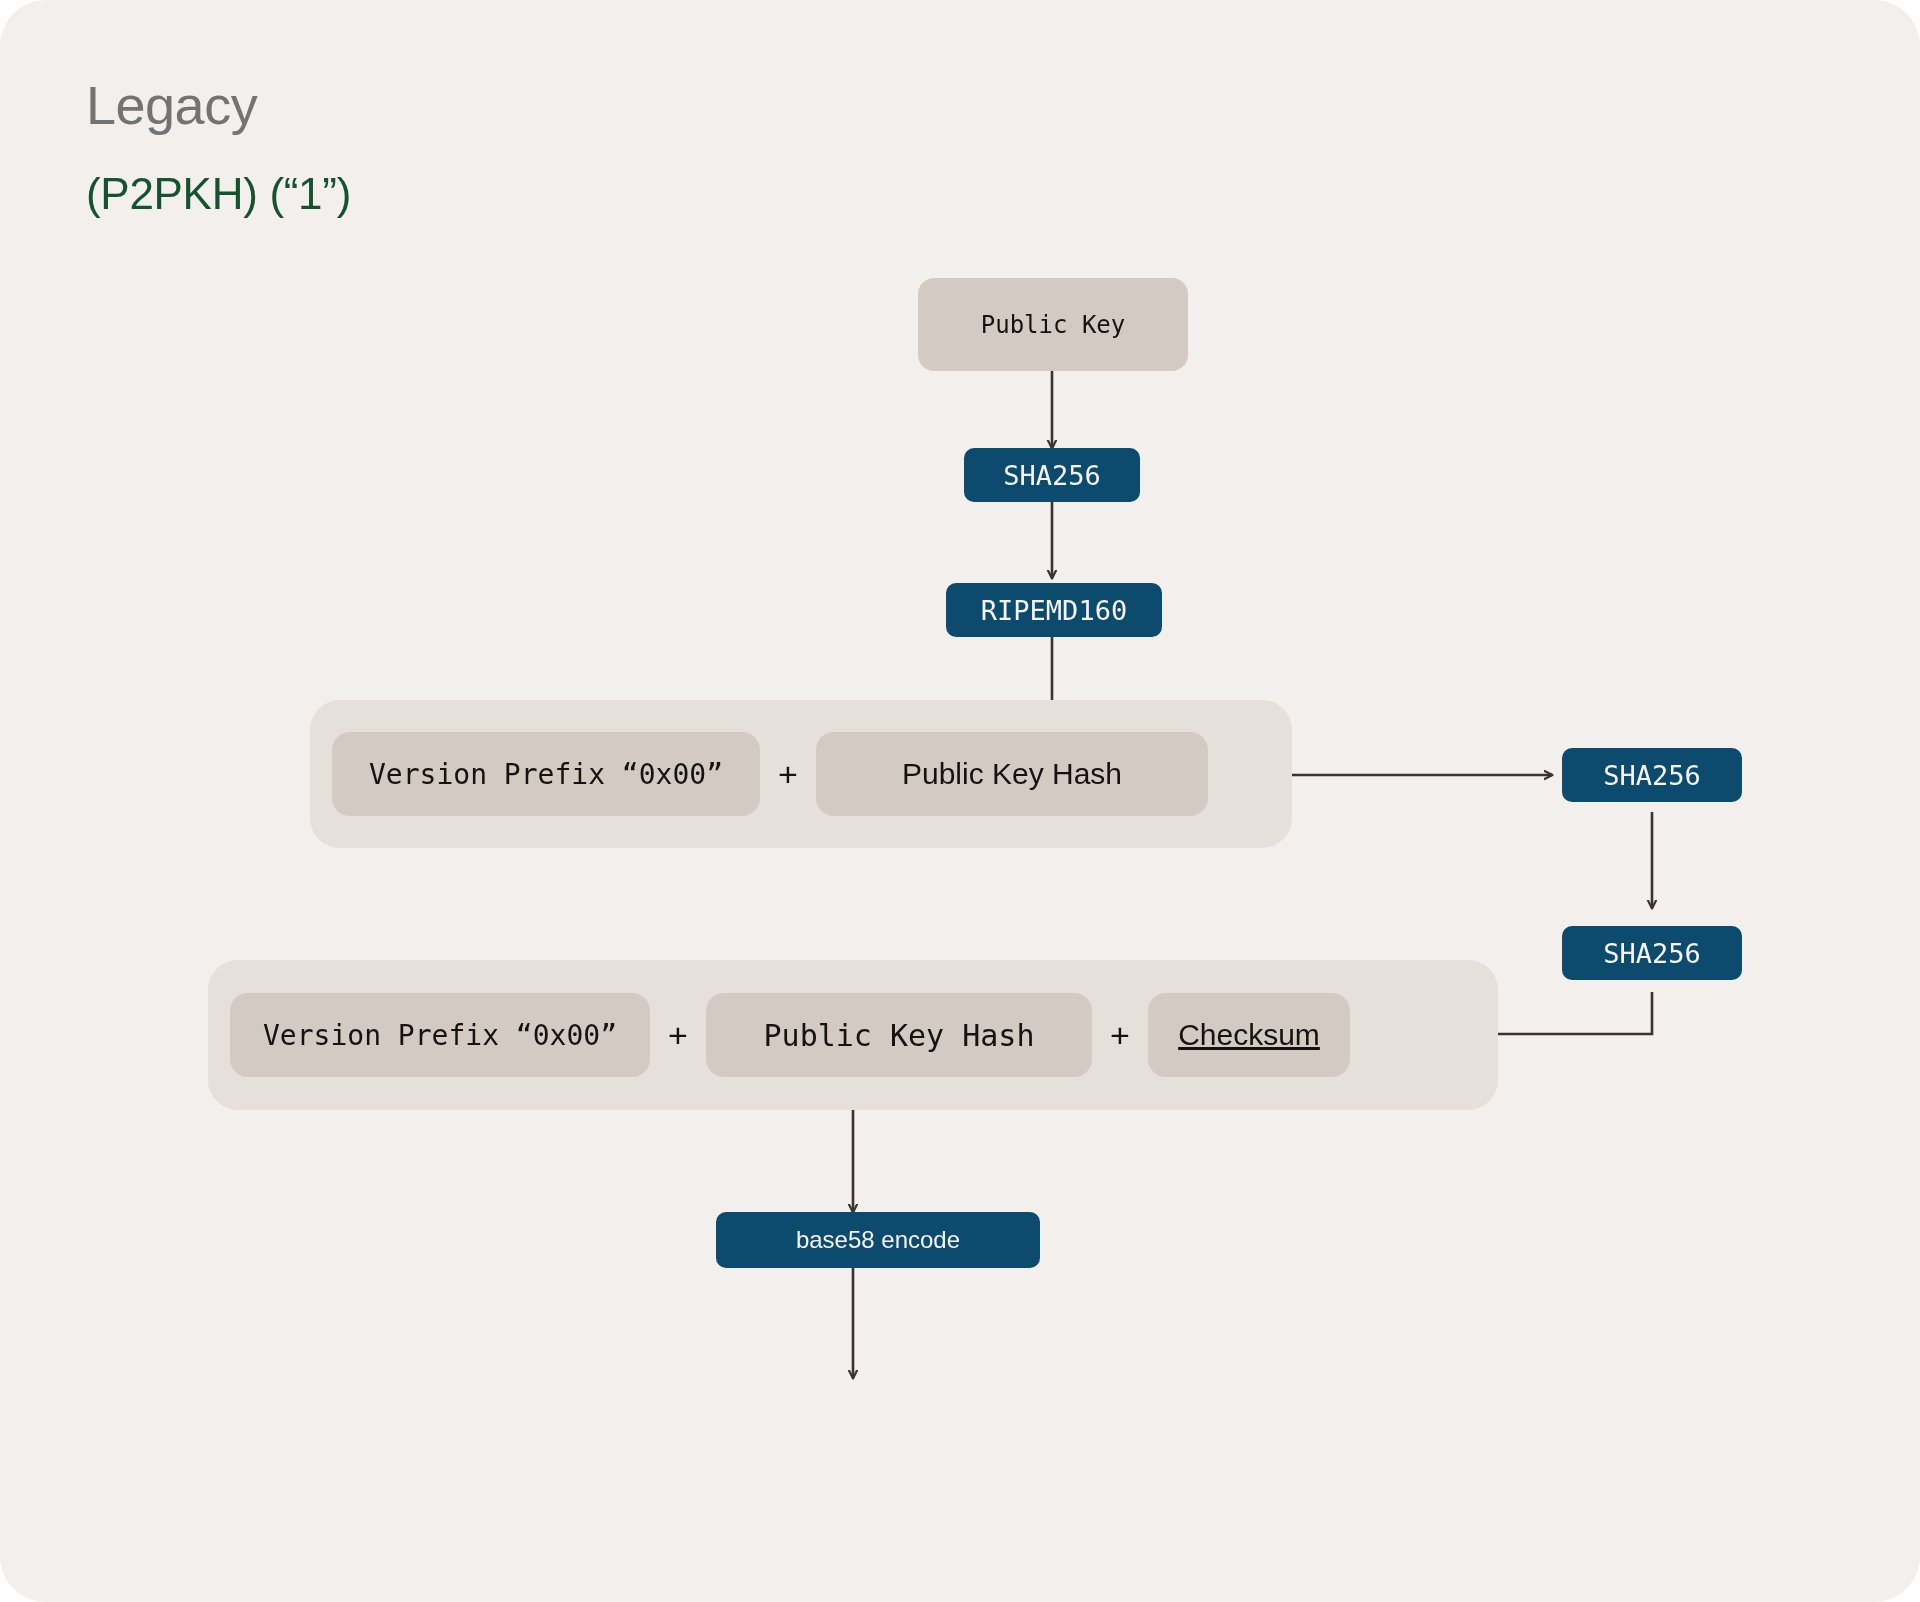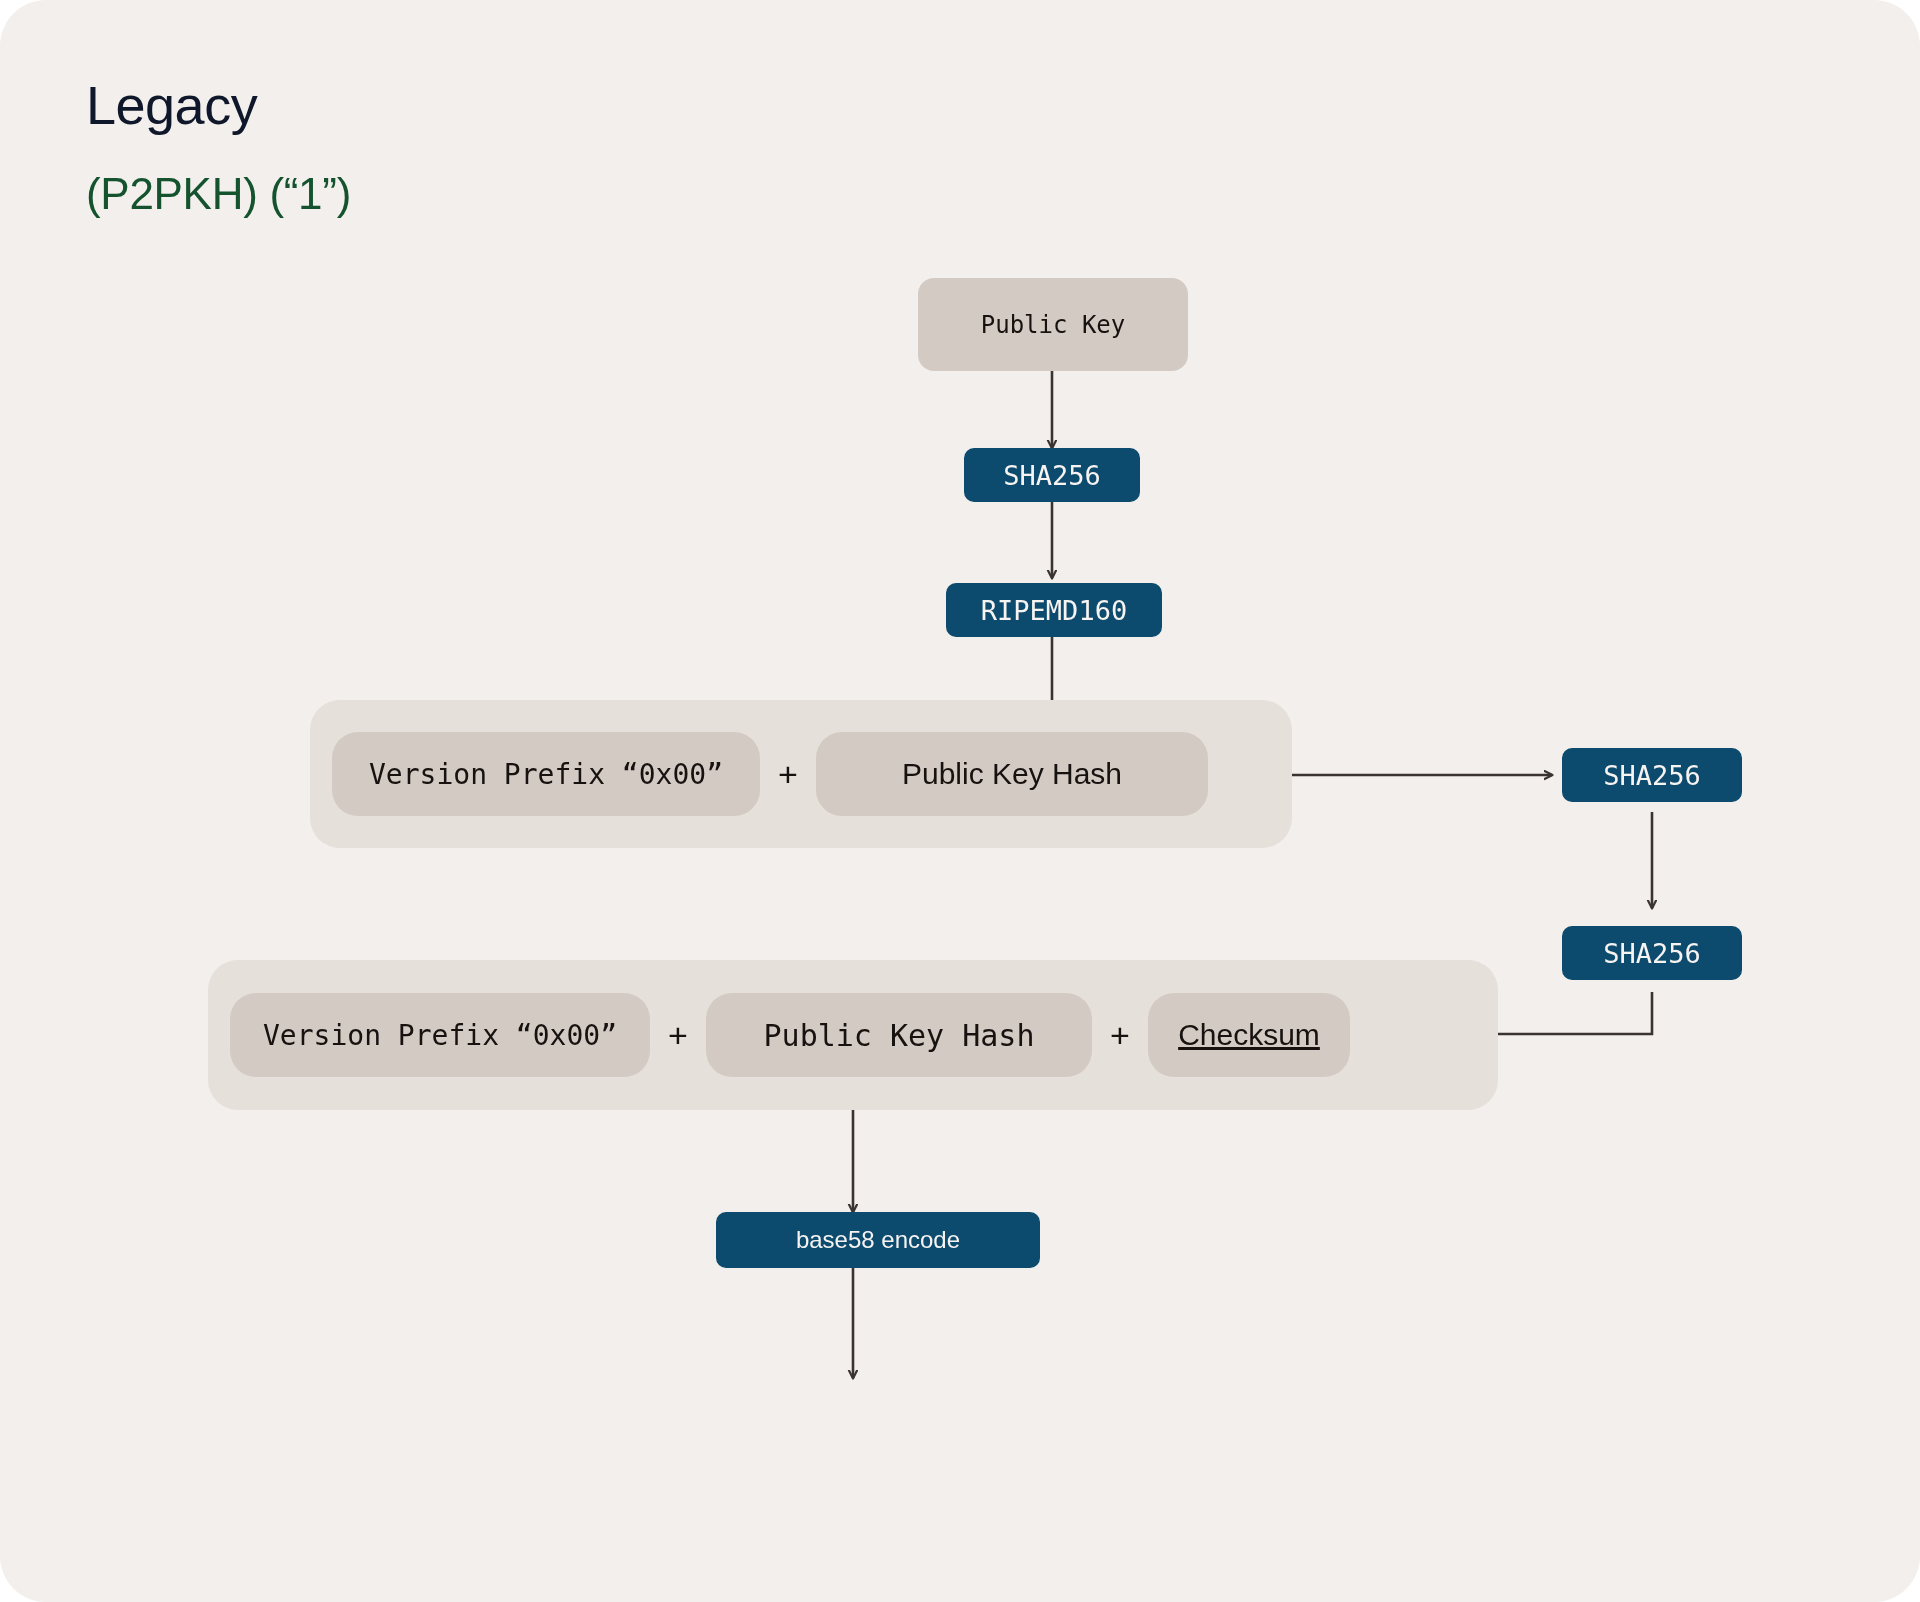--- a/index.html
+++ b/index.html
@@ -25,21 +25,21 @@
     overflow: hidden;
   }
 
   
   #title {
     position: absolute;
     left: 86px;
     top: 74px;
     font-size: 54px;
     line-height: 62px;
-    color: #0f172a;
+    color: #737373;
     letter-spacing: -0.5px;
     white-space: nowrap;
   }
   #subtitle {
     position: absolute;
     left: 86px;
     top: 168px;
     font-size: 44px;
     line-height: 52px;
     color: #14532d;
@@ -86,21 +86,21 @@
   .group {
     position: absolute;
     background: #e6e0da;
     border-radius: 30px;
     box-sizing: border-box;
     display: flex;
     align-items: center;
   }
   .group-inner {
     background: #d3cac4;
-    border-radius: 26px;
+    border-radius: 18px;
     display: flex;
     align-items: center;
     justify-content: center;
     box-sizing: border-box;
     color: #17120f;
     white-space: nowrap;
     height: 84px;
   }
   .plus {
     display: flex;

